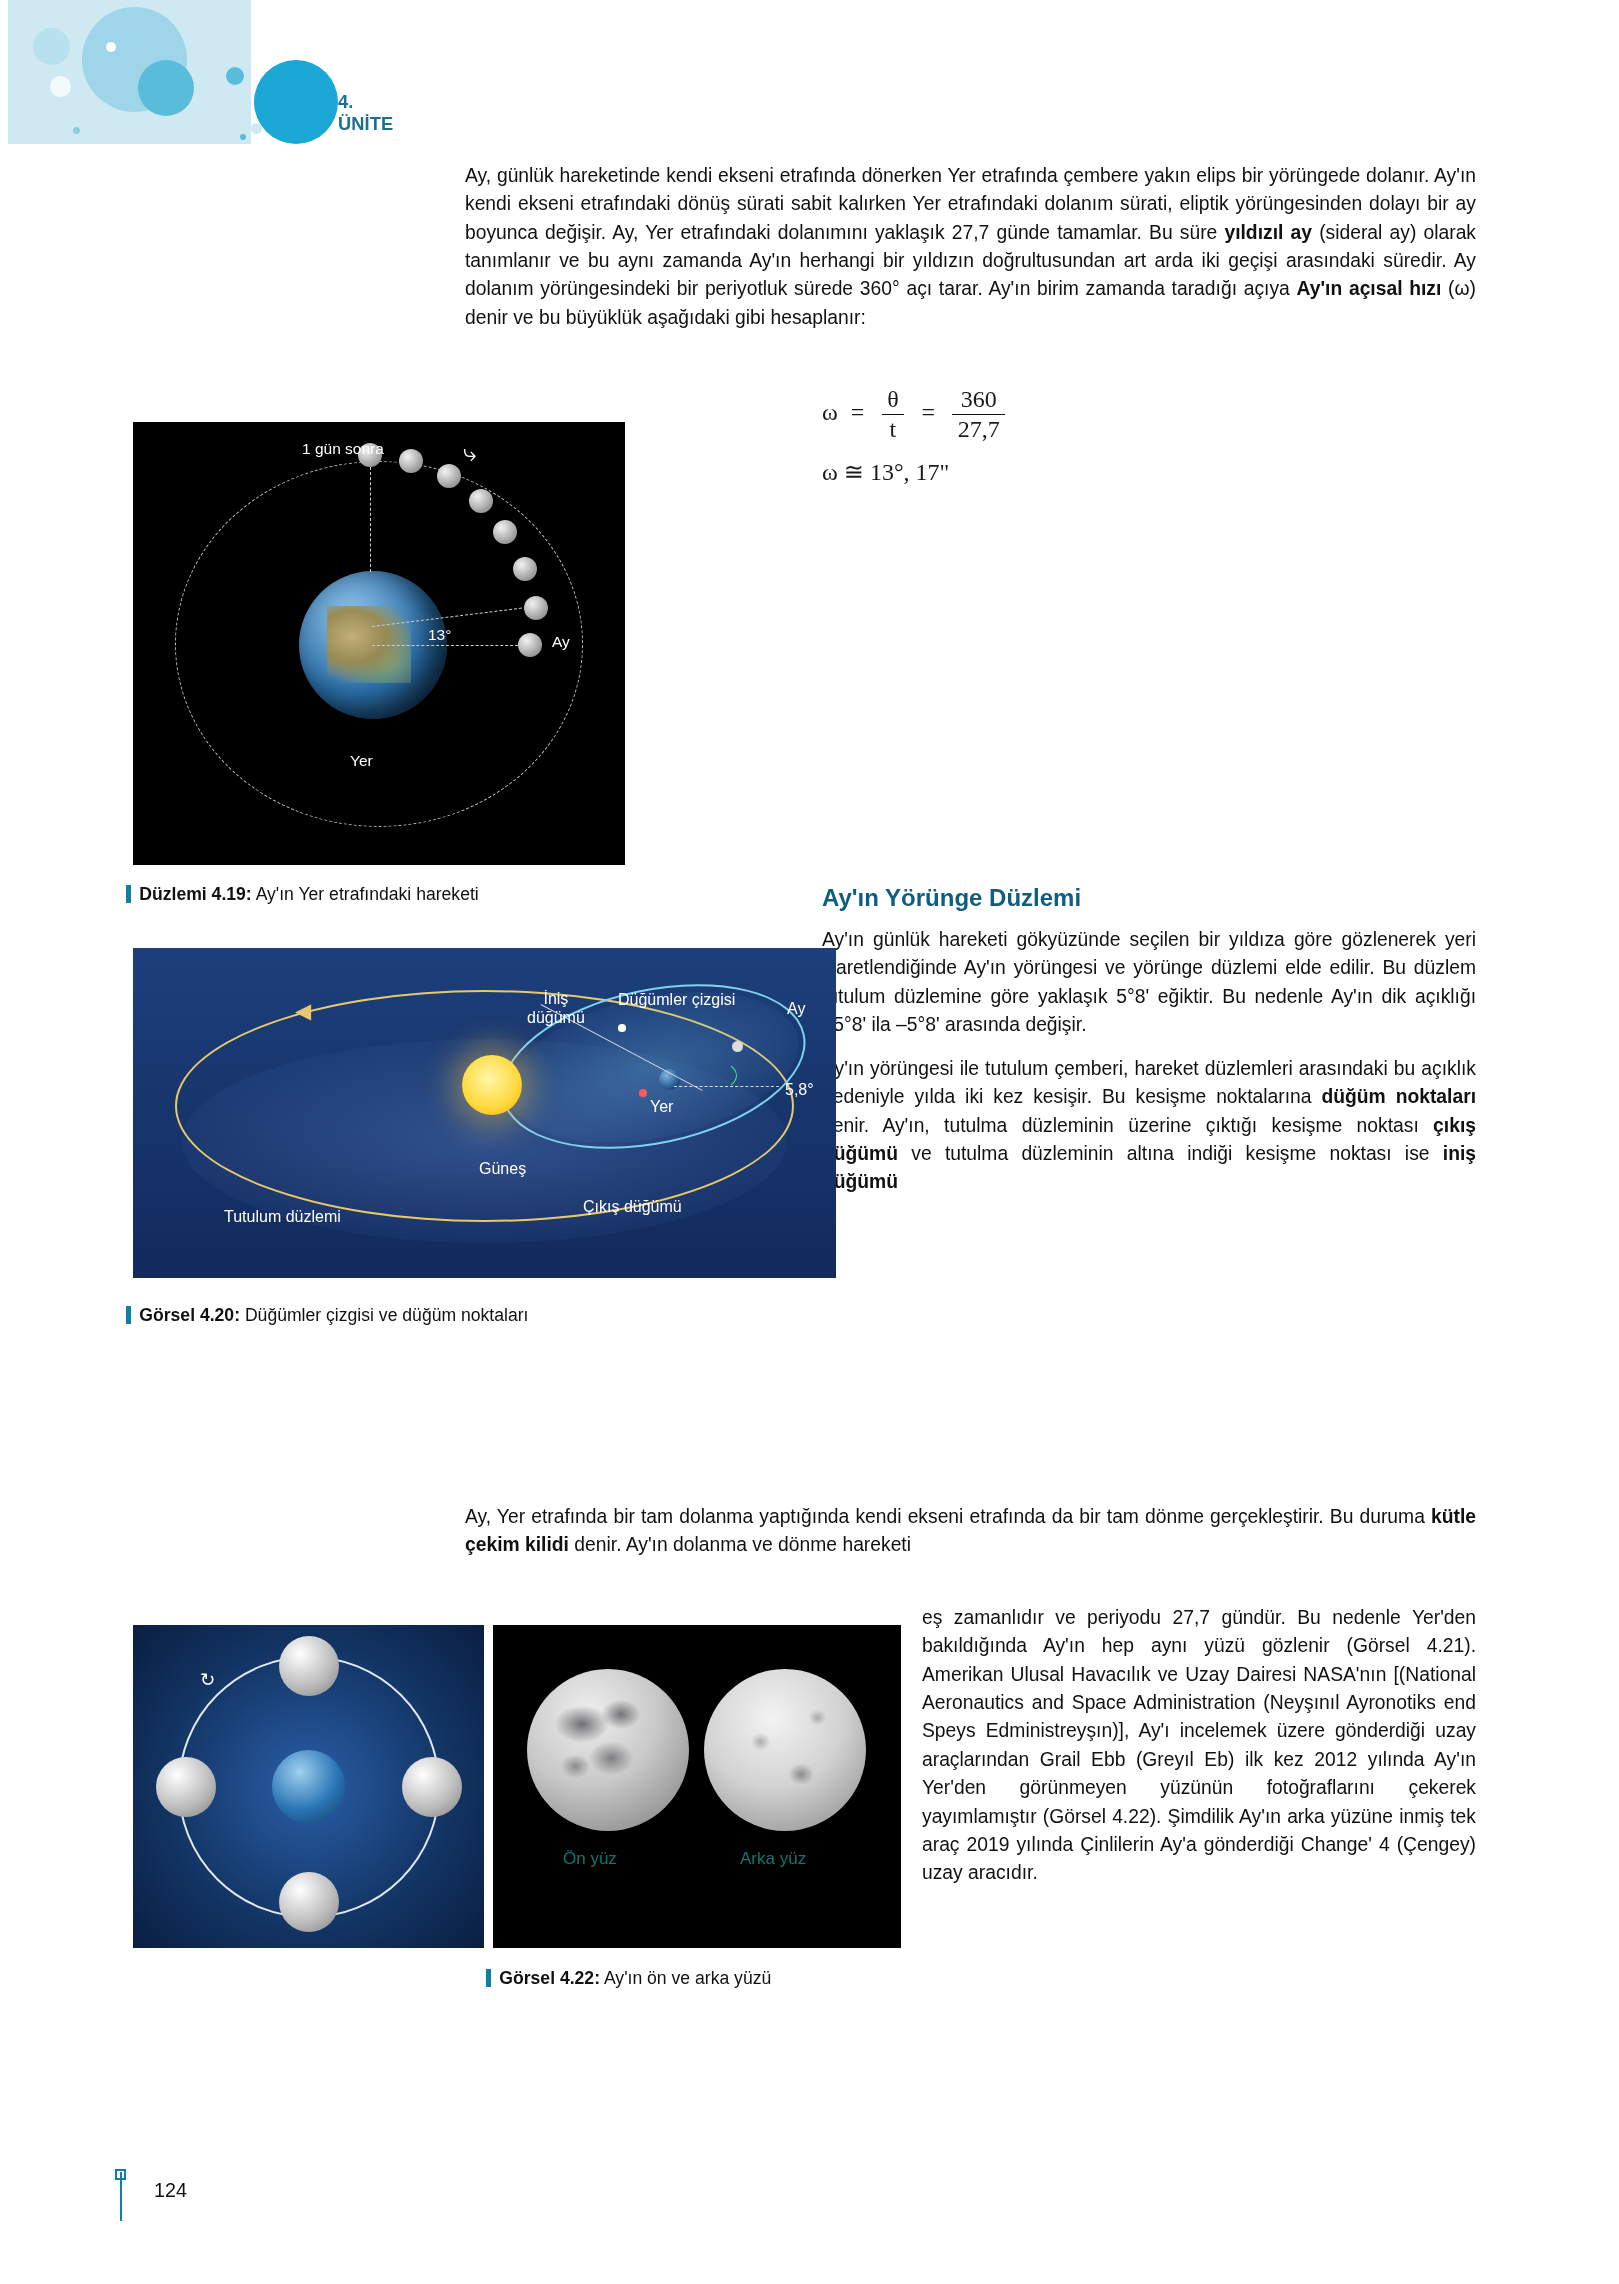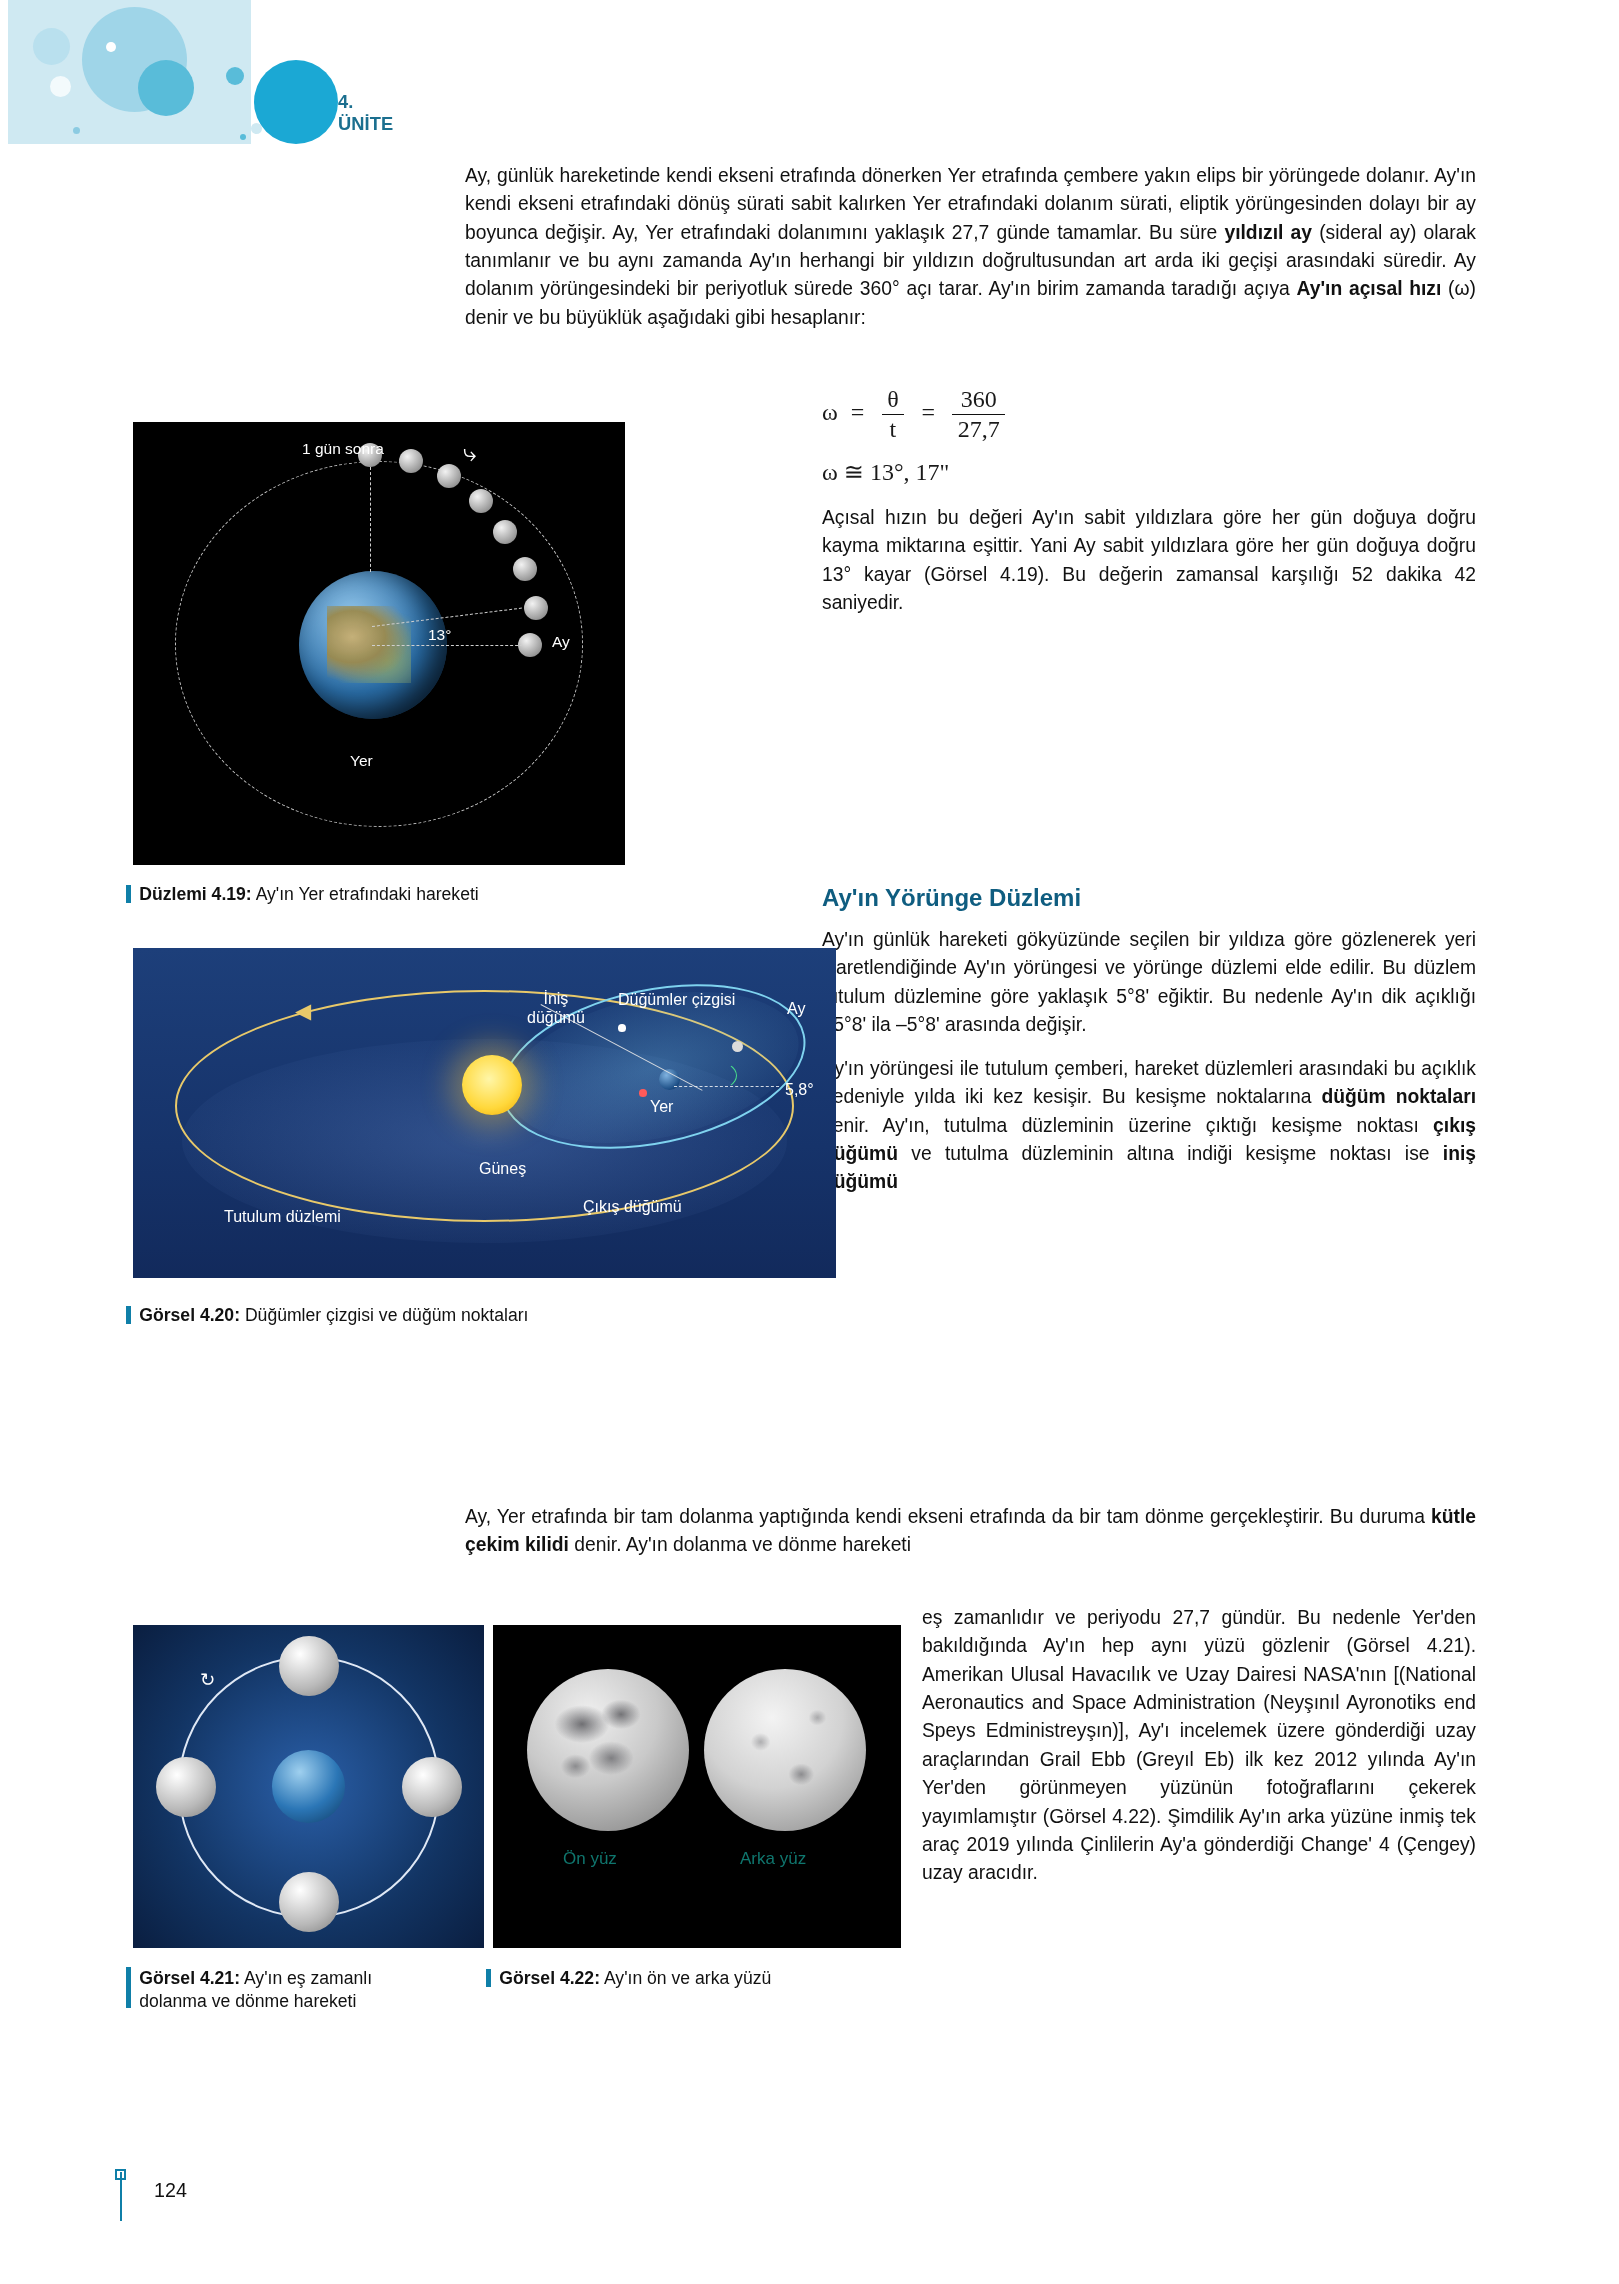--- a/index.html
+++ b/index.html
@@ -385,21 +385,20 @@
       </span>
       <span style="margin:0 7px;">=</span>
       <span class="frac">
         <span class="num">360</span>
         <span class="den">27,7</span>
       </span>
     </div>
 
     <div class="formula" style="margin-top:-4.2px;">ω ≅ 13°, 17"</div>
 
-    <p class="body" style="margin-top:12.7px;">Açısal hızın bu değeri Ay'ın sabit yıldızlara göre her gün doğuya doğru kayma miktarına eşittir. Yani Ay sabit yıldızlara göre her gün doğuya doğru 13° kayar (Görsel 4.19). Bu değerin zamansal karşılığı 52 dakika 42 saniyedir.</p>
   </div>
 
   <div class="flow-text" style="left:814px; top:884px; width:654px;">
     <div class="subhead">Ay'ın Yörünge Düzlemi</div>
     <p class="body">Ay'ın günlük hareketi gökyüzünde seçilen bir yıldıza göre gözlenerek yeri işaretlendiğinde Ay'ın yörüngesi ve yörünge düzlemi elde edilir. Bu düzlem tutulum düzlemine göre yaklaşık 5°8' eğiktir. Bu nedenle Ay'ın dik açıklığı +5°8' ila –5°8' arasında değişir.</p>
     <p class="body" style="margin-bottom:0;">
       <span>Ay'ın yörüngesi ile tutulum çemberi, hareket düzlemleri arasındaki bu açıklık nedeniyle yılda iki kez kesişir. Bu kesişme noktalarına </span><span class="b">düğüm noktaları</span><span> denir. Ay'ın, tutulma düzleminin üzerine çıktığı kesişme noktası </span><span class="b">çıkış düğümü</span><span> ve tutulma düzleminin altına indiği kesişme noktası ise </span><span class="b">iniş düğümü</span>
     </p>
   </div>
 
@@ -445,23 +444,20 @@
 
   <div class="fig421">
     <div class="f421-ring"></div>
     <div class="f421-earth"></div>
     <div class="f421-moon" style="left:146px; top:11.2px;"></div>
     <div class="f421-moon" style="left:22.5px; top:132px;"></div>
     <div class="f421-moon" style="left:269px; top:132px;"></div>
     <div class="f421-moon" style="left:146px; top:247px;"></div>
     <div class="f421-arrow" style="left:67px; top:44px;">↻</div>
   </div>
-  <div class="cap-wrap" style="left:118px; top:1967px; width:366px;">
-    <span class="cap-bar" style="height:41px;"></span><span class="caption" style="display:inline-block; width:302px; vertical-align:top;"><span class="b">Görsel 4.21:</span><span class="caption"> Ay'ın eş zamanlı</span><br><span class="caption">dolanma ve dönme hareketi</span></span>
-  </div>
 
   <div class="fig422">
     <div class="moon-face mf1"></div>
     <div class="moon-face mf2"></div>
     <div class="mf-label" style="left:70px;">Ön yüz</div>
     <div class="mf-label" style="left:247px;">Arka yüz</div>
   </div>
   <div class="cap-wrap" style="left:478px; top:1967px; width:394px;">
     <span class="cap-bar"></span><span class="caption"><span class="b">Görsel 4.22:</span><span class="caption"> Ay'ın ön ve arka yüzü</span></span>
   </div>

